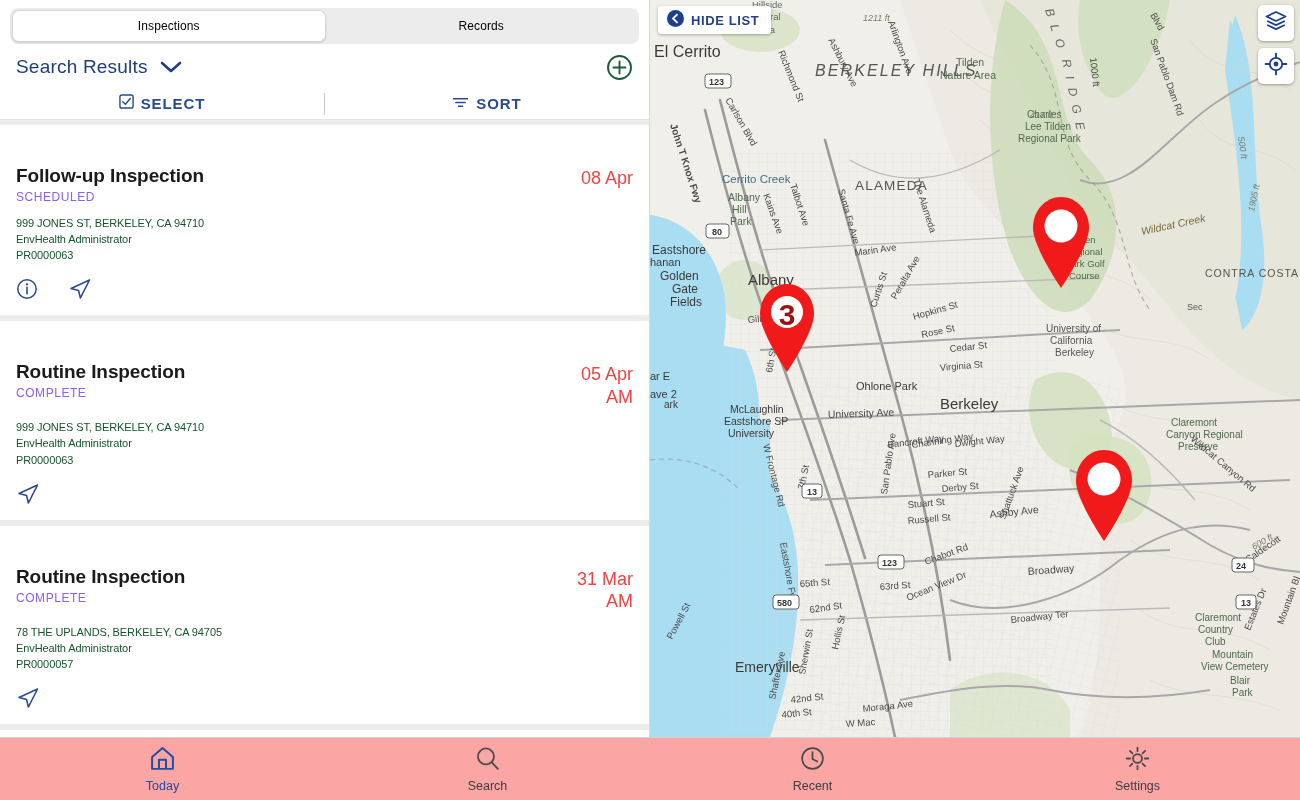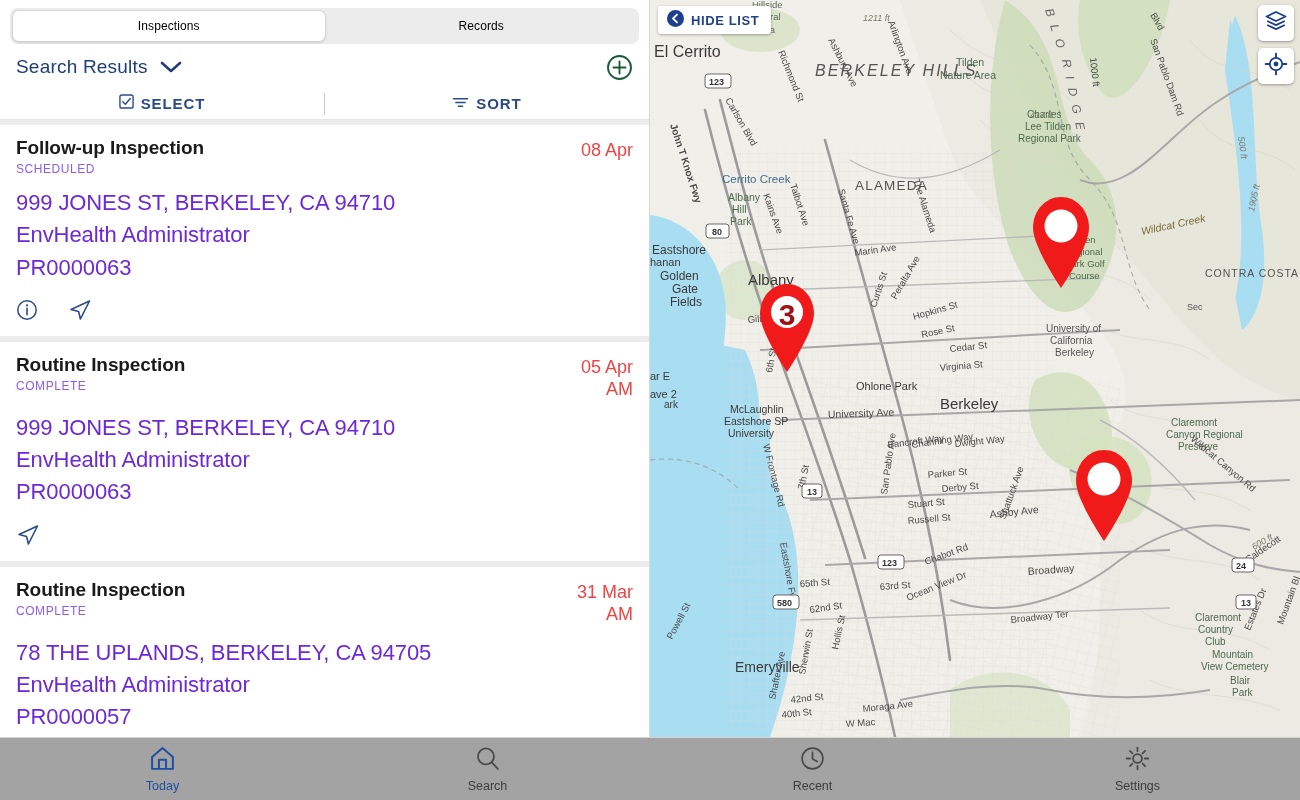--- a/index.html
+++ b/index.html
@@ -82,37 +82,37 @@
     overflow-y: auto;
     padding-top: 5px;
   }
   .card {
     background: #ffffff;
     margin-bottom: 6px;
     padding: 12px 16px 14px 16px;
     position: relative;
     cursor: pointer;
   }
-  .card-top { display: flex; align-items: flex-start; }
+  .card-top { display: flex; align-items: flex-start; margin-top: 28px; }
   .card-titles { flex: 1; }
   .card-title {
     font-size: 19px; font-weight: bold; color: #1a1a1a;
     letter-spacing: -.1px; line-height: 1.15;
   }
   .card-status {
     font-size: 12px; color: #8b5cf6; letter-spacing: .55px;
     margin-top: 3px;
   }
   .card-date {
     font-size: 18px; color: #ef4444; text-align: right;
     line-height: 1.25; padding-top: 2px; white-space: pre-line;
   }
   .card-body { margin-top: 11px; }
   .card-line {
-    font-size: 22px; color: #6d28d9; line-height: 1.47;
+    font-size: 11px; color: #14532d; line-height: 1.47;
     letter-spacing: -.1px;
   }
   .card-actions { display: flex; align-items: center; gap: 30px; margin-top: 14px; }
   .act-icon { cursor: pointer; display: flex; align-items: center; }
 
   
   .map {
     position: relative;
     width: 650px; height: 737px;
     overflow: hidden;
@@ -150,21 +150,21 @@
   .pin { position: absolute; cursor: pointer; }
   .pin-num {
     position: absolute; width: 100%; text-align: center;
     font-size: 30px; font-weight: bold; color: #9c1212;
     top: 16px; left: 0; pointer-events: none;
   }
 
   
   .bottom-nav {
     width: 1300px; height: 73px;
-    background: #a3a3a3;
+    background: #fca5a5;
     border-top: 1px solid #d3d3d3;
     display: flex;
   }
   .nav-item {
     flex: 1; display: flex; flex-direction: column;
     align-items: center; justify-content: center; gap: 3px;
     cursor: pointer;
   }
   .nav-label { font-size: 12.5px; color: #3d3d3d; }
   .nav-item.active .nav-label { color: #1d4fa3; }

